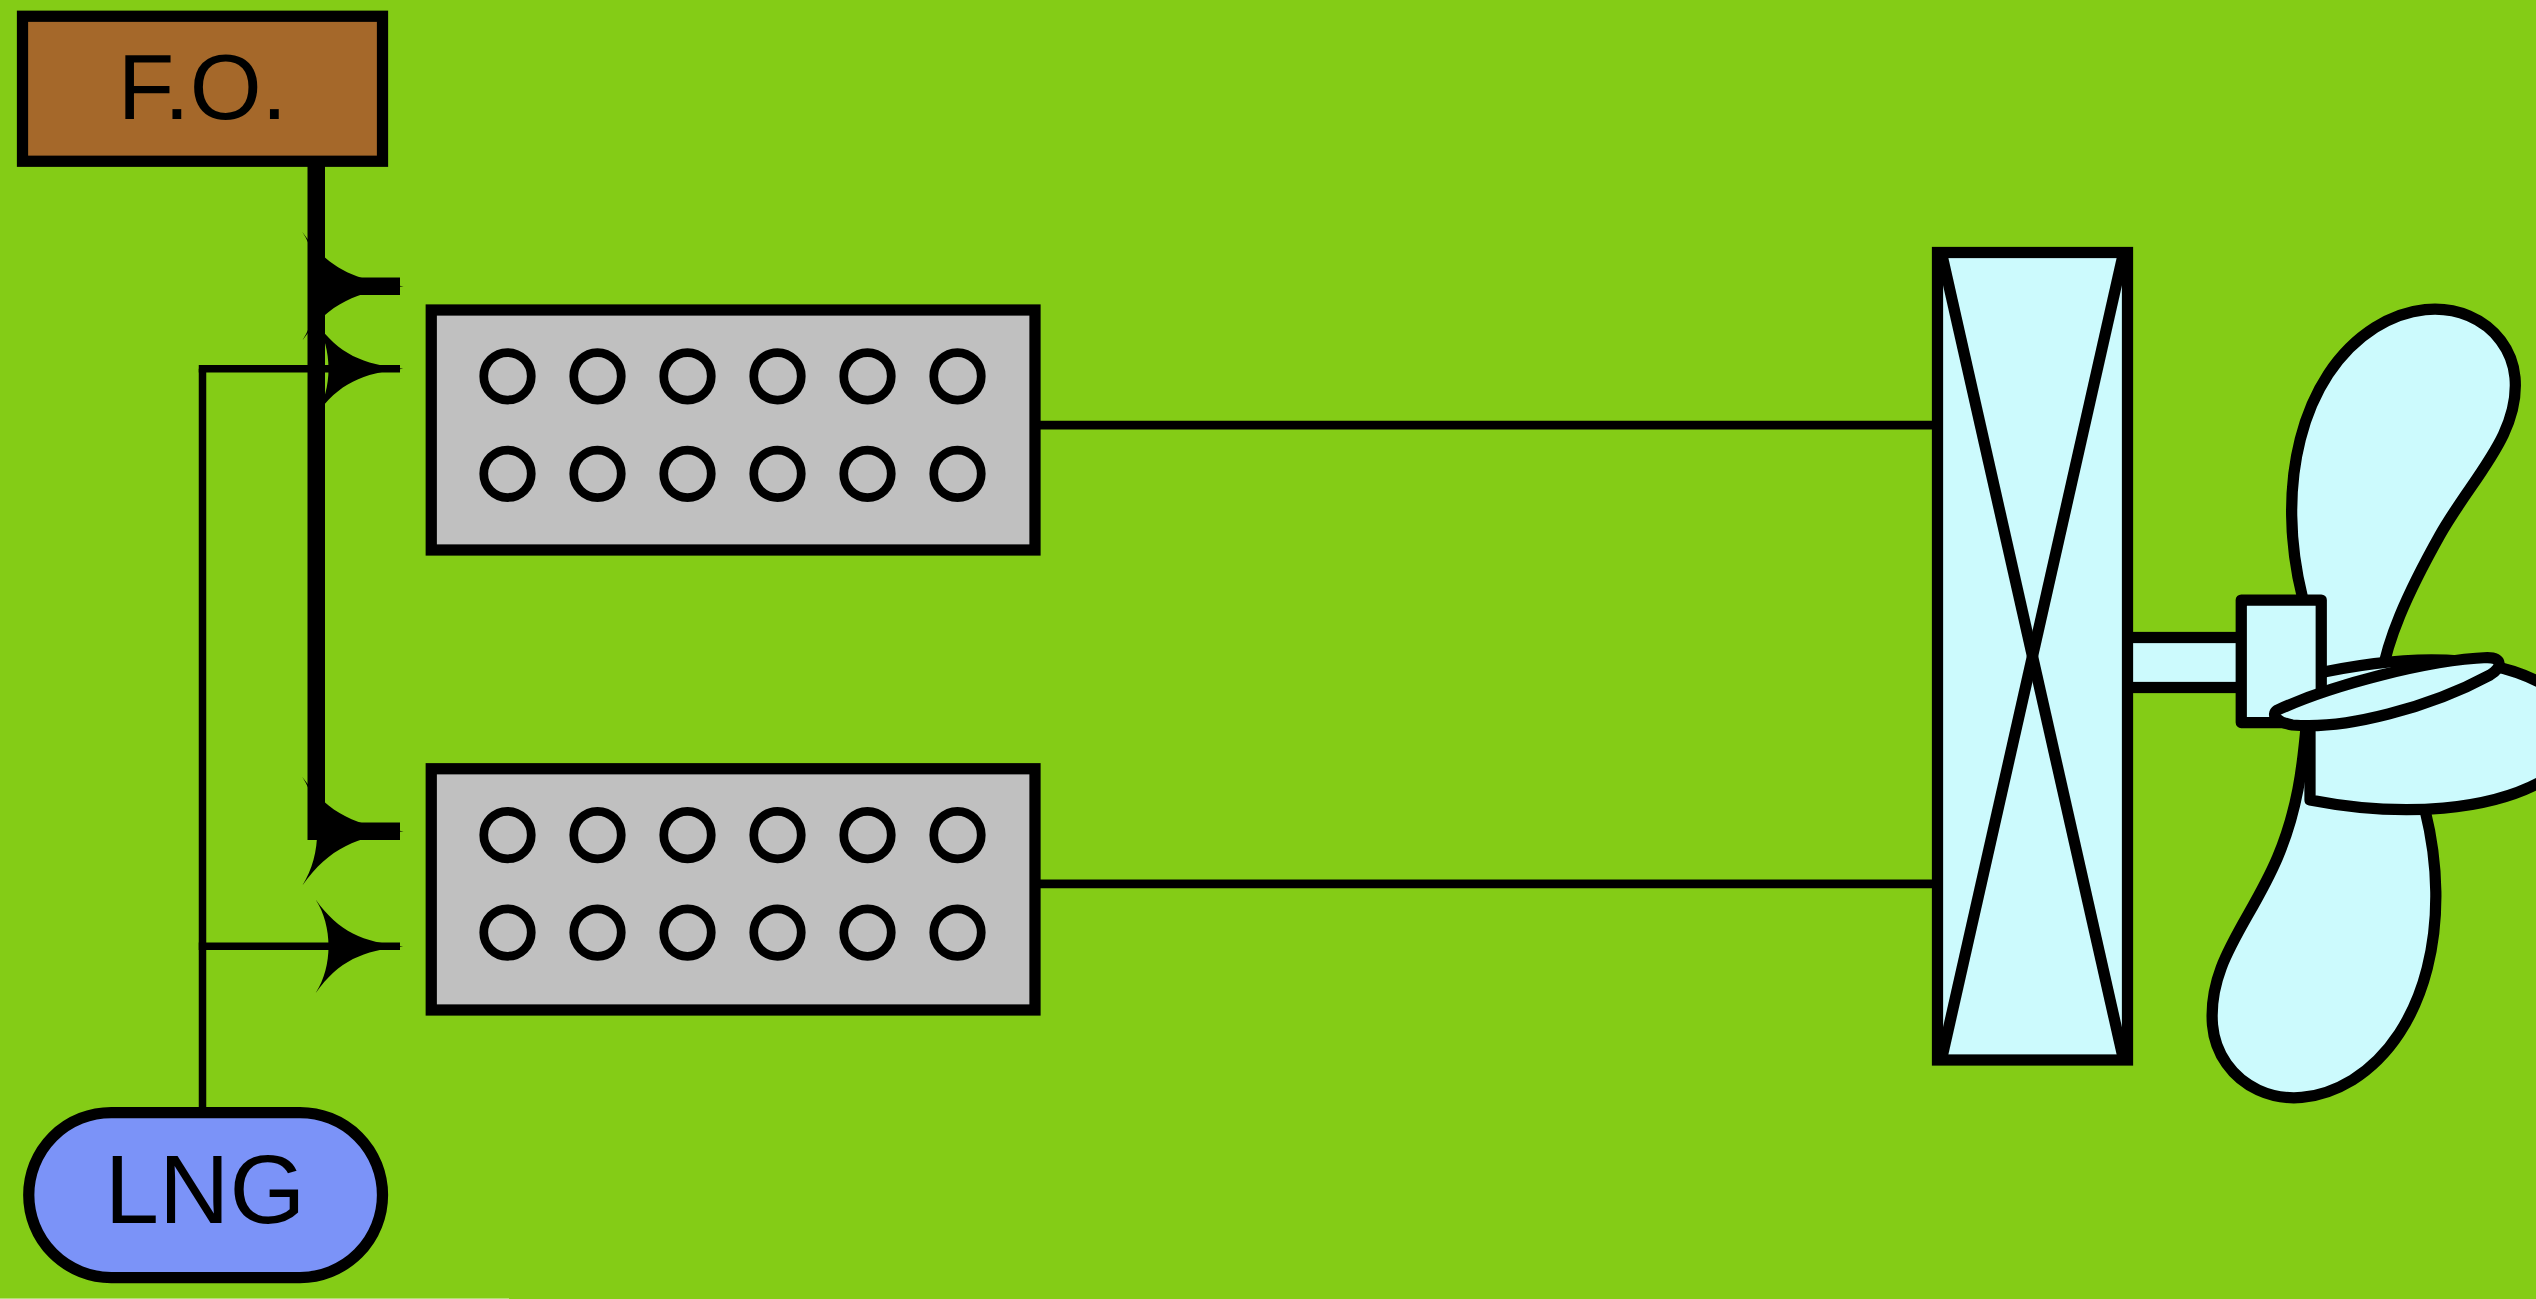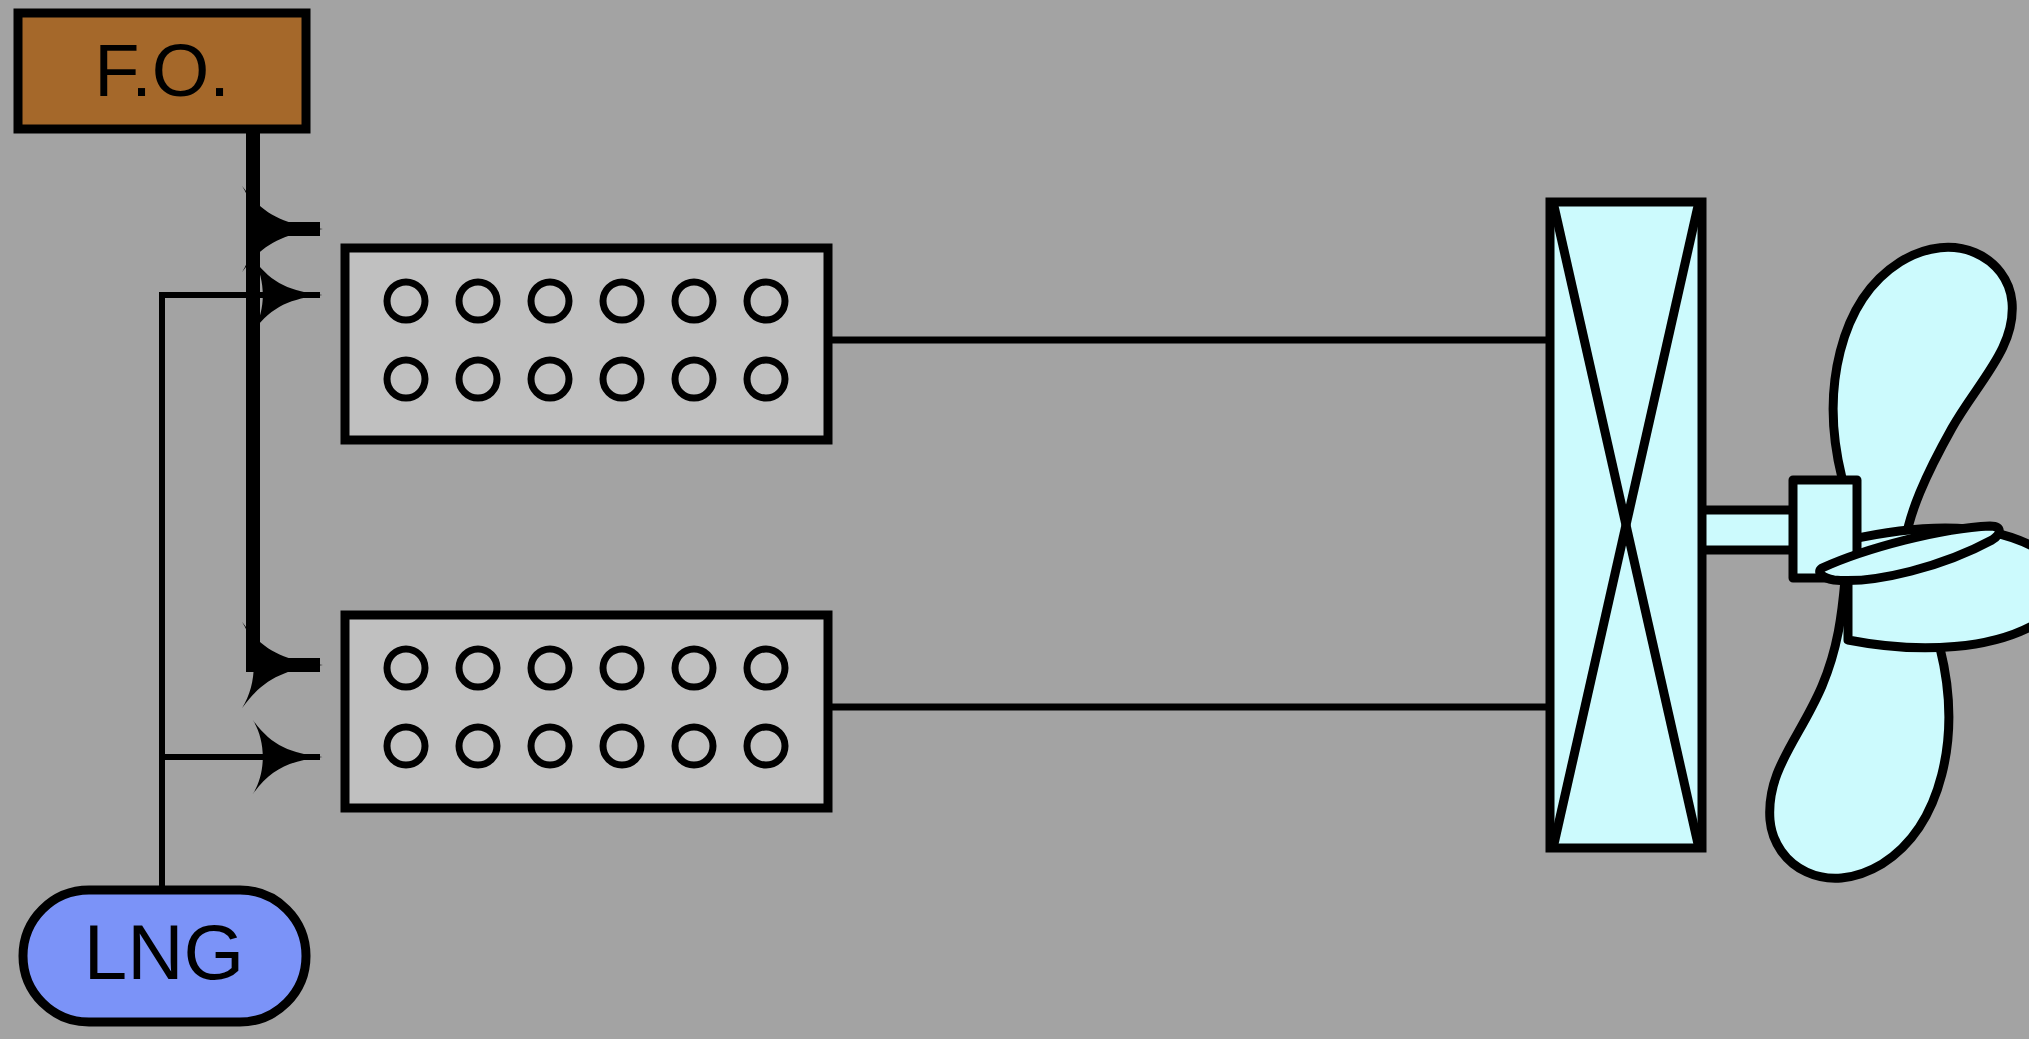--- a/index.html
+++ b/index.html
@@ -10,21 +10,21 @@
   body {
     width: 2029px;
     height: 1039px;
     font-family: "Liberation Sans", sans-serif;
     overflow: hidden;
   }
   #diagram-root {
     position: relative;
     width: 2029px;
     height: 1039px;
-    background: #a3a3a3;
+    background: #84cc16;
   }
   svg#diagram-svg {
     display: block;
     width: 2029px;
     height: 1039px;
   }
   .node-label {
     font-family: "Liberation Sans", sans-serif;
     font-weight: 400;
     text-anchor: middle;

